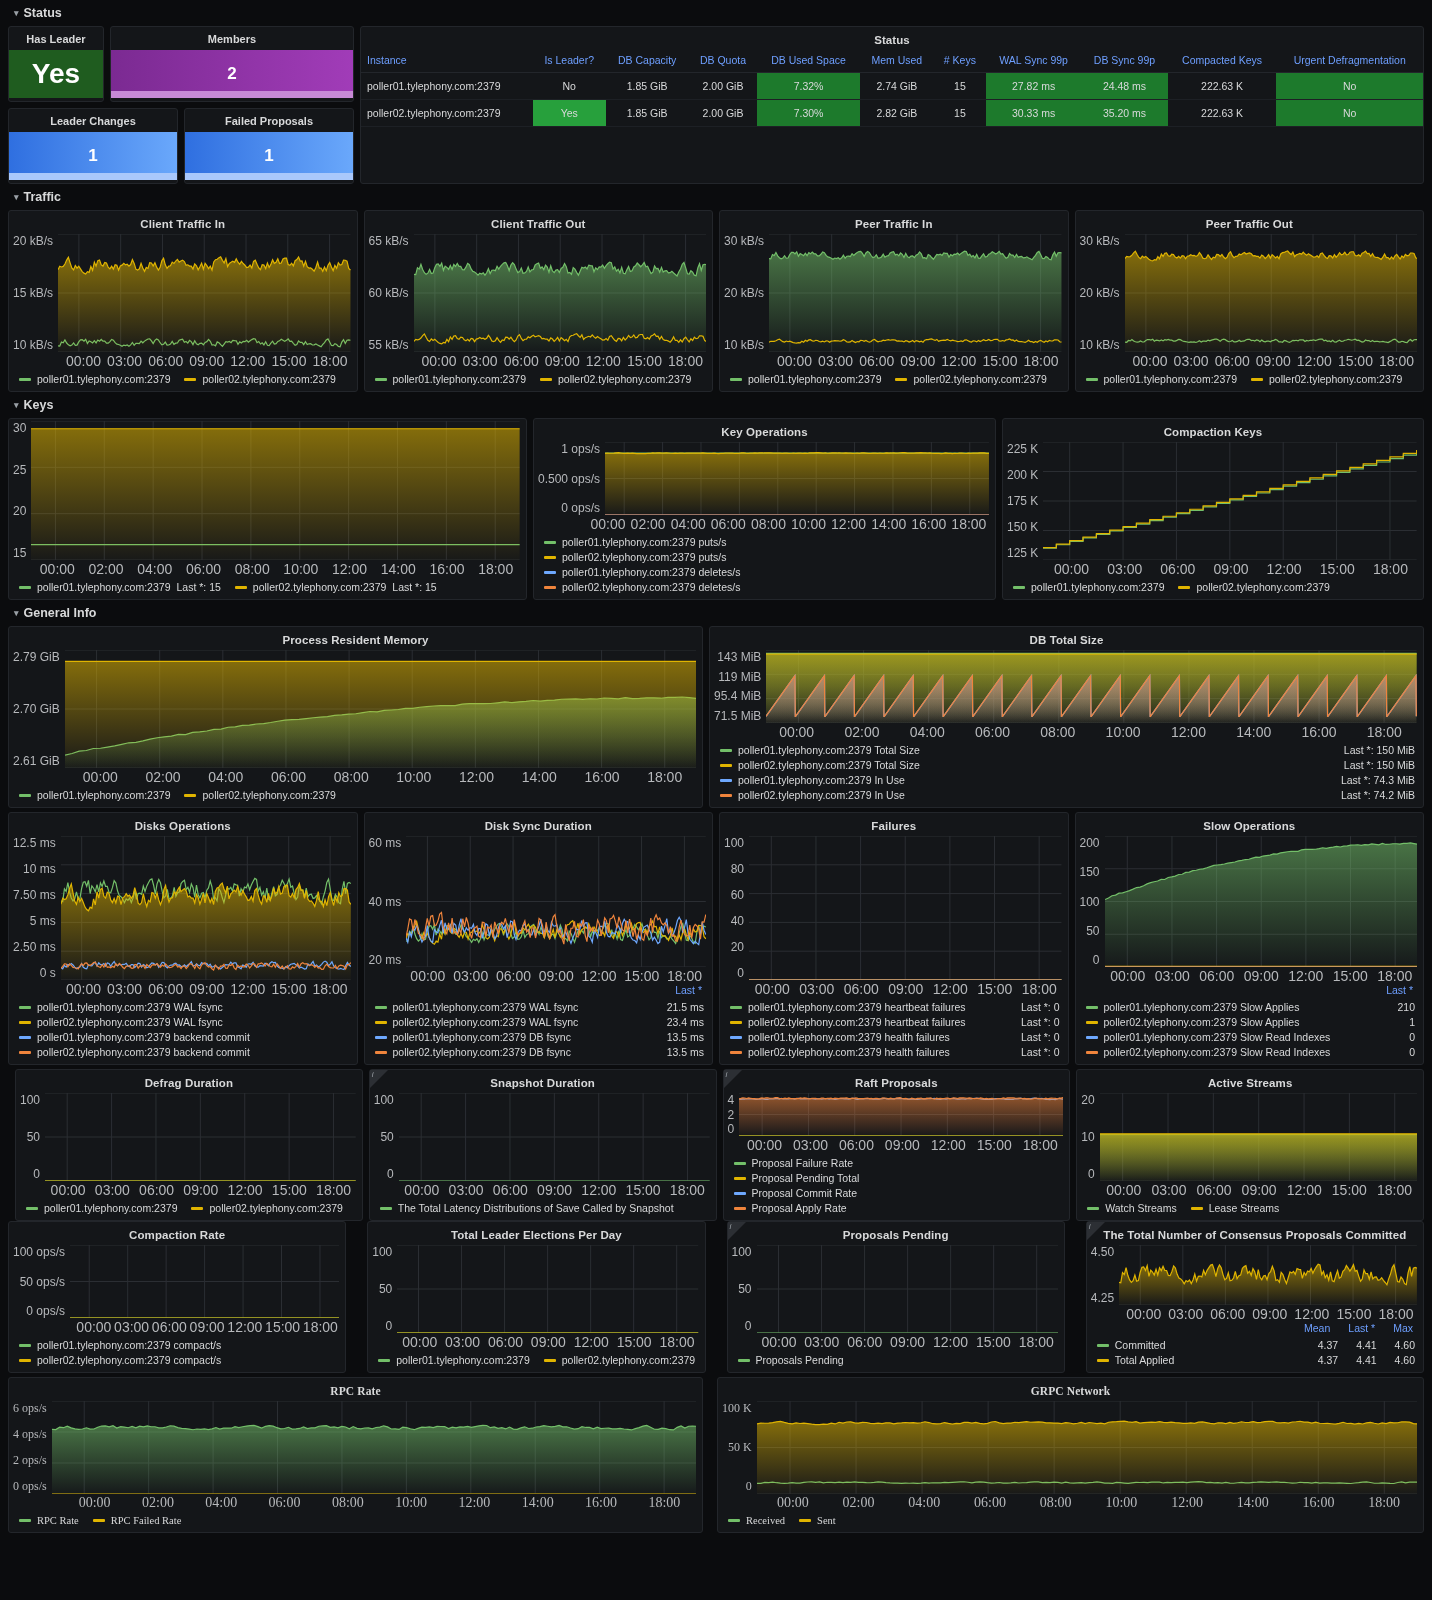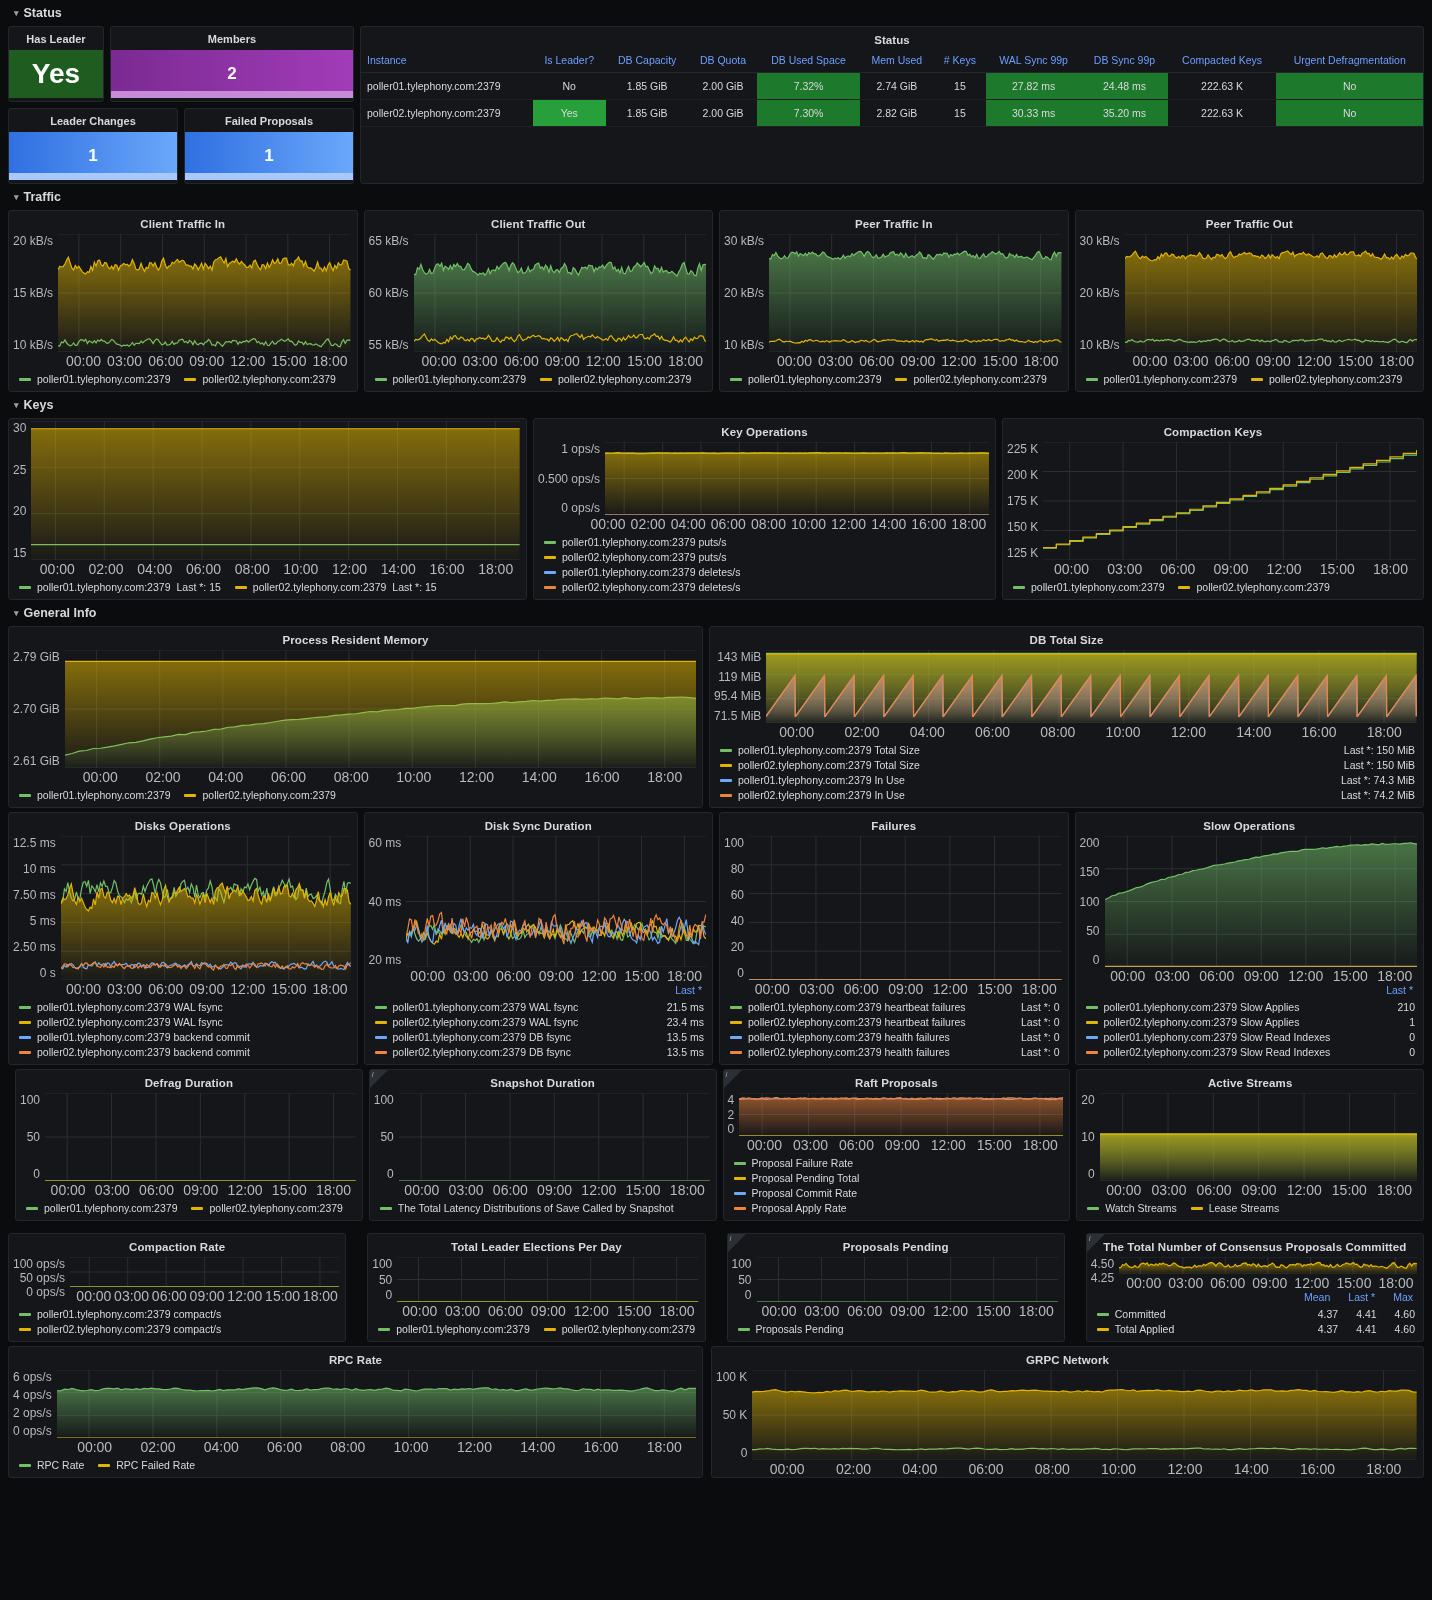--- a/index.html
+++ b/index.html
@@ -1359,21 +1359,21 @@
           </div>
           <div class="litem">
             <div class="lt">
               <span class="swatch" style="background: rgb(224, 180, 0);"></span>
               <span>Lease Streams</span>
             </div>
           </div>
         </div>
       </div>
     </div>
-  <div class="panel-row" id="row-gen4" style="display:flex; gap:21px; height:109px; margin-top:12px;">
+  <div class="panel-row" id="row-gen4" style="display:flex; gap:21px; height:152px; margin-top:0;">
       <div class="panel" style="flex: 1 1 0%;">
         <div class="panel-title">Compaction Rate</div>
         <div class="gwrap">
           <div class="yaxis">
             <span>100 ops/s</span>
             <span>50 ops/s</span>
             <span>0 ops/s</span>
           </div>
           <div class="plot">
             <svg viewBox="0 0 1000 300" preserveAspectRatio="none">
@@ -1571,21 +1571,21 @@
             </div>
             <div style="display: flex; gap: 18px;">
               <span class="lval">4.37</span>
               <span class="lval">4.41</span>
               <span class="lval">4.60</span>
             </div>
           </div>
         </div>
       </div>
     </div>
-  <div class="panel-row" id="row-gen5" style="display:flex; gap:8px; height:132px; margin-top:4px;">
+  <div class="panel-row" id="row-gen5" style="display:flex; gap:14px; height:156px; margin-top:4px;font-family:Liberation Serif, serif;">
       <div class="panel" style="width: 695px;">
         <div class="panel-title">RPC Rate</div>
         <div class="gwrap">
           <div class="yaxis">
             <span>6 ops/s</span>
             <span>4 ops/s</span>
             <span>2 ops/s</span>
             <span>0 ops/s</span>
           </div>
           <div class="plot">
@@ -1690,16 +1690,30 @@
           <span>02:00</span>
           <span>04:00</span>
           <span>06:00</span>
           <span>08:00</span>
           <span>10:00</span>
           <span>12:00</span>
           <span>14:00</span>
           <span>16:00</span>
           <span>18:00</span>
         </div>
+        <div class="legend">
+          <div class="litem">
+            <div class="lt">
+              <span class="swatch" style="background: rgb(115, 191, 105);"></span>
+              <span>Received</span>
+            </div>
+          </div>
+          <div class="litem">
+            <div class="lt">
+              <span class="swatch" style="background: rgb(224, 180, 0);"></span>
+              <span>Sent</span>
+            </div>
+          </div>
+        </div>
       </div>
     </div>
 
 </div>
 
 </body></html>

